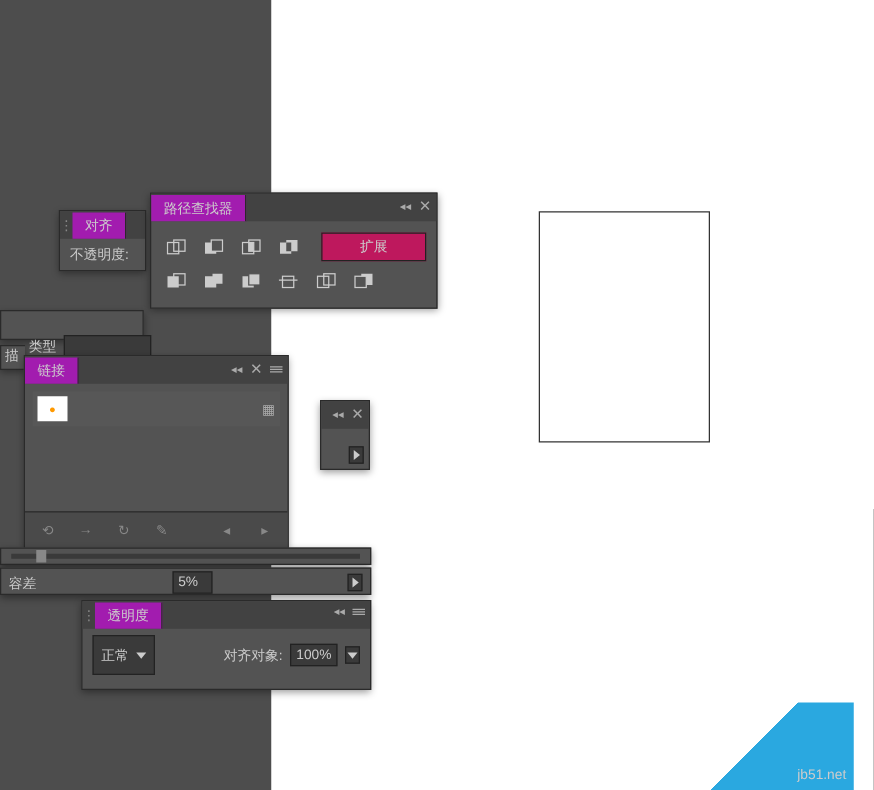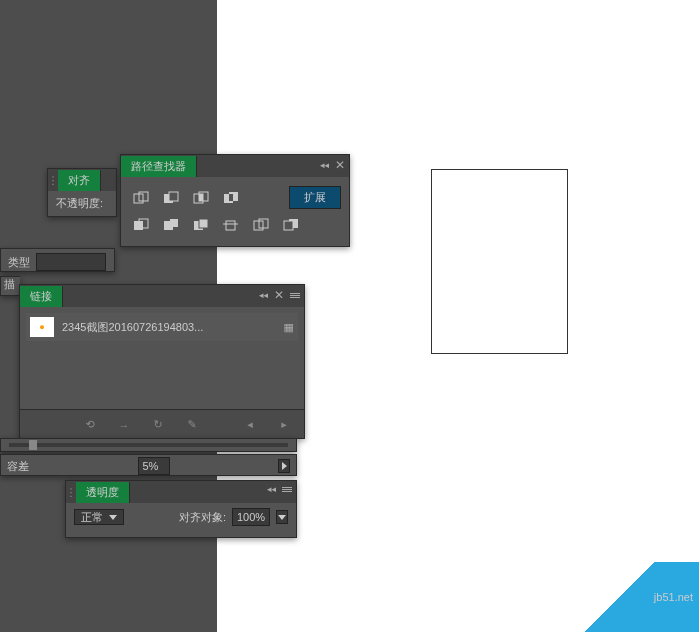--- a/index.html
+++ b/index.html
@@ -1,41 +1,41 @@
 <!DOCTYPE html>
 <html><head>
 <meta charset="utf-8">
 <style>
 *{margin:0;padding:0;box-sizing:border-box;font-family:"Microsoft YaHei",sans-serif;font-size:11px;color:#ccc;-webkit-user-select:none;user-select:none}
 body{width:699px;height:632px;background:#4d4d4d;overflow:hidden;position:relative}
 .canvas{position:absolute;left:217px;top:0;width:482px;height:632px;background:#fff}
 .artboard{position:absolute;left:431px;top:169px;width:137px;height:185px;border:1px solid #333;background:#fff}
 .panel{position:absolute;background:#535353;border:1px solid #2a2a2a;box-shadow:0 2px 6px rgba(0,0,0,.4)}
 .panel-tabs{background:#424242;display:flex;align-items:center;height:22px;position:relative}
-.tab{padding:3px 10px;background:#15803d;border-right:1px solid #2a2a2a;cursor:pointer;color:#ccc}
+.tab{padding:3px 10px;background:#a21caf;border-right:1px solid #2a2a2a;cursor:pointer;color:#ccc}
 .panel-grip{width:10px;display:flex;align-items:center;justify-content:center;color:#888}
 .panel-ctrls{position:absolute;right:4px;top:3px;display:flex;gap:6px;align-items:center}
 .panel-body{padding:5px 8px}
 .row{display:flex;align-items:center;gap:6px;margin-bottom:6px}
 .label{color:#ccc;white-space:nowrap}
 .ic{width:24px;height:20px;display:flex;align-items:center;justify-content:center;cursor:pointer;border:1px solid transparent}
-.btn-expand{background:#0c4a6e;border:1px solid #222;padding:3px 14px;cursor:pointer;color:#ccc}
+.btn-expand{background:#be185d;border:1px solid #222;padding:3px 30px;cursor:pointer;color:#ccc}
 .links-panel{position:absolute}
 .link-row{display:flex;align-items:center;gap:8px;padding:4px;background:#575757}
 .thumb{width:24px;height:20px;background:#fff;display:flex;align-items:center;justify-content:center;font-size:9px;color:#f90}
 .link-footer{display:flex;justify-content:flex-end;gap:10px;padding:4px 8px;border-top:1px solid #2a2a2a;background:#4a4a4a}
 .input{background:#3a3a3a;border:1px solid #222;height:18px;padding:0 4px;color:#ccc}
-.select{background:#3a3a3a;border:1px solid #222;height:16px;padding:0 6px;display:flex;align-items:center;gap:6px;cursor:pointer}
+.select{background:#3a3a3a;border:1px solid #222;height:32px;padding:0 6px;display:flex;align-items:center;gap:6px;cursor:pointer}
 .chev{width:0;height:0;border-left:4px solid transparent;border-right:4px solid transparent;border-top:5px solid #ccc}
 .chev-r{width:0;height:0;border-top:4px solid transparent;border-bottom:4px solid transparent;border-left:5px solid #ccc}
 .close-x{cursor:pointer;color:#aaa;font-size:12px}
 .menu-ic{cursor:pointer;display:flex;flex-direction:column;gap:1px}
 .menu-ic span{width:10px;height:1px;background:#aaa;display:block}
 .collapse-ic{cursor:pointer;font-size:9px;color:#aaa}
-.watermark{position:absolute;right:0;bottom:0;width:160px;height:70px;background:linear-gradient(135deg,transparent 50%,#2aa8e0 50%);display:flex;align-items:center;justify-content:flex-end;padding:6px;color:#fff;font-size:13px}
+.watermark{position:absolute;right:16px;bottom:0;width:160px;height:70px;background:linear-gradient(135deg,transparent 50%,#2aa8e0 50%);display:flex;align-items:flex-end;justify-content:flex-end;padding:6px;color:#fff;font-size:13px}
 .small-arrow{width:12px;height:14px;background:#3a3a3a;border:1px solid #222;display:flex;align-items:center;justify-content:center;cursor:pointer}
 svg{display:block}
 </style>
 </head>
 <body>
 
 <div class="canvas"></div>
 <div class="artboard"></div>
 
 <div class="panel" style="left:47px;top:168px;width:70px">
@@ -122,21 +122,21 @@
           <svg width="16" height="14">
             <rect x="6" y="1" width="9" height="9" fill="#ccc"></rect>
             <rect x="1" y="3" width="9" height="9" fill="#535353" stroke="#ccc"></rect>
           </svg>
         </div>
     </div>
   </div>
 </div>
 
 <div class="panel" style="left:0;top:248px;width:115px;height:24px">
-  <div class="row" style="padding:3px 6px;margin:1px">
+  <div class="row" style="padding:3px 6px;margin:16px">
     <span class="label">类型</span>
     <input class="input" style="width: 70px;">
   </div>
 </div>
 
 <div class="panel" style="left:0;top:276px;width:20px;height:20px;border-right:none">
   <span class="label" style="padding:3px">描</span>
 </div>
 
 <div class="panel" style="left:256px;top:320px;width:40px;height:56px">
@@ -144,37 +144,36 @@
     <div class="panel-ctrls">
       <span class="collapse-ic">◂◂</span>
       <span class="close-x">✕</span>
     </div>
   </div>
   <div style="position:absolute;right:4px;bottom:4px" class="small-arrow">
       <span class="chev-r"></span>
     </div>
 </div>
 
-<div class="panel links-panel" style="left:19px;top:284px;width:286px">
+<div class="panel links-panel" style="left:19px;top:284px;width:212px">
   <div class="panel-tabs">
     <div class="tab">链接</div>
     <div class="panel-ctrls">
       <span class="collapse-ic">◂◂</span>
       <span class="close-x">✕</span>
       <div class="menu-ic">
           <span></span>
           <span></span>
           <span></span>
         </div>
     </div>
   </div>
   <div style="padding:6px;height:102px">
     <div class="link-row">
       <div class="thumb">●</div>
-      <span>2345截图20160726194803...</span>
       <div style="flex:1"></div>
       <span style="color:#aaa">▦</span>
     </div>
   </div>
   <div class="link-footer">
     <span class="ic" style="color:#888">⟲</span>
     <span class="ic" style="color:#888">→</span>
     <span class="ic" style="color:#888">↻</span>
     <span class="ic" style="color:#888">✎</span>
     <div style="width:14px"></div>

